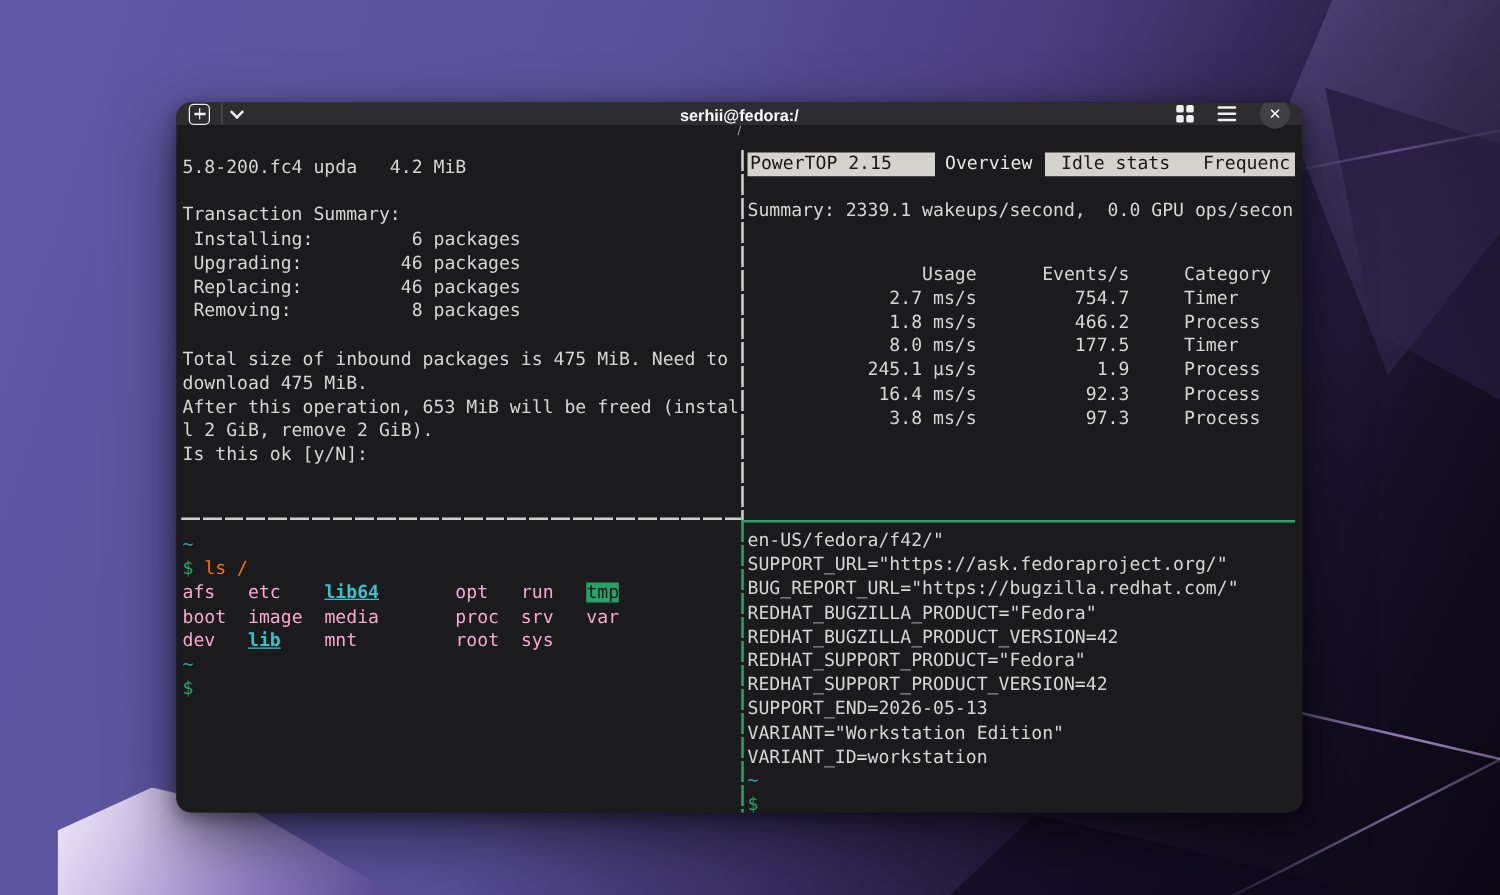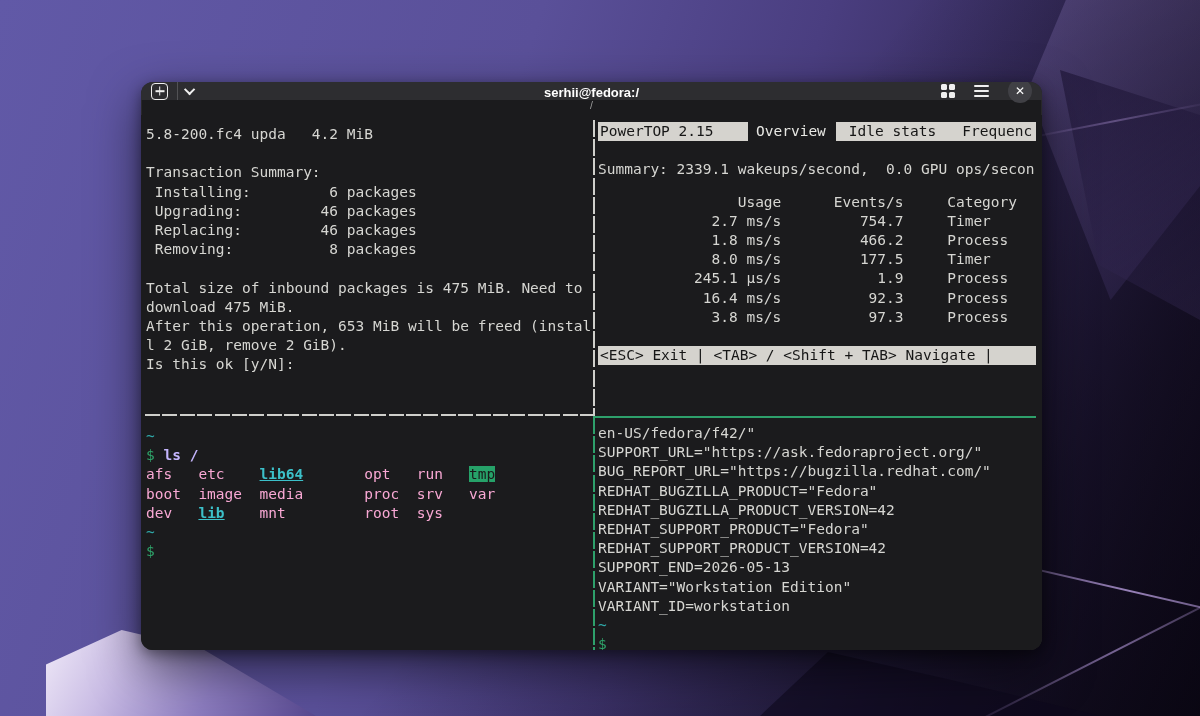--- a/index.html
+++ b/index.html
@@ -78,29 +78,29 @@
   .hdiv-left { position:absolute; left:4px; top:299px; width:448px; height:2px;
     background:repeating-linear-gradient(to right,#cfcfcb 0 15px, rgba(0,0,0,0) 15px 17.4px); }
   .hdiv-right { position:absolute; left:452px; top:301px; right:6px; height:2px; background:#2ea06b; }
 
   .inv { background:#d5d3ce; color:#161616; }
   .tabbar { display:flex; height:19.2px; }
   .tab-app { width:150px; padding-left:2px; }
   .tab-sel { margin:0 10px 0 8px; color:#e8e8e4; }
   .tab-rest { flex:1; padding-left:13px; overflow:hidden; }
   .pt-summary { margin-top:19.2px; }
-  .pt-table { margin-top:13px; }
+  .pt-table { margin-top:31px; }
   .pt-help { margin-top:19.2px; padding-left:2px; width:100%; }
 
   .t-dir { color:#f9a8d4; font-weight:normal; }
   .t-link { color:#3cc0c9; font-weight:bold;text-decoration:underline; }
   .t-sticky { background:#26a269; color:#1a1a1a; }
   .t-tilde { color:#2fa8a8; }
   .t-prompt { color:#2ea269; }
-  .cmd { margin-left:8.73px; color:#c4b5fd;font-weight:bold; }
+  .cmd { margin-left:8.73px; color:#f97316; }
 </style>
 </head>
 <body>
 
 <div class="wallpaper">
   <div class="wp-shade"></div>
   <div class="facet f-tr1"></div>
   <div class="facet f-tr2"></div>
   <div class="facet f-bl"></div>
   <div class="facet f-bc"></div>
@@ -163,21 +163,20 @@
           <div class="inv tab-rest mono">Idle stats   Frequenc</div>
         </div>
       <div class="pt-summary mono">Summary: 2339.1 wakeups/second,  0.0 GPU ops/secon</div>
       <div class="pt-table mono">                Usage      Events/s     Category
              2.7 ms/s         754.7     Timer
              1.8 ms/s         466.2     Process
              8.0 ms/s         177.5     Timer
            245.1 µs/s           1.9     Process
             16.4 ms/s          92.3     Process
              3.8 ms/s          97.3     Process</div>
-      <div class="pt-help inv mono">&lt;ESC&gt; Exit | &lt;TAB&gt; / &lt;Shift + TAB&gt; Navigate |</div>
     </div>
 
     <div class="hdiv-left"></div>
     <div class="hdiv-right"></div>
     <div class="vdiv-top"></div>
     <div class="vdiv-bot"></div>
 
     <div class="pane-bl">
       <div class="tline"><span class="t-tilde">~</span></div>
       <div class="tline"><span class="t-prompt">$</span><span class="cmd">ls /</span></div>

